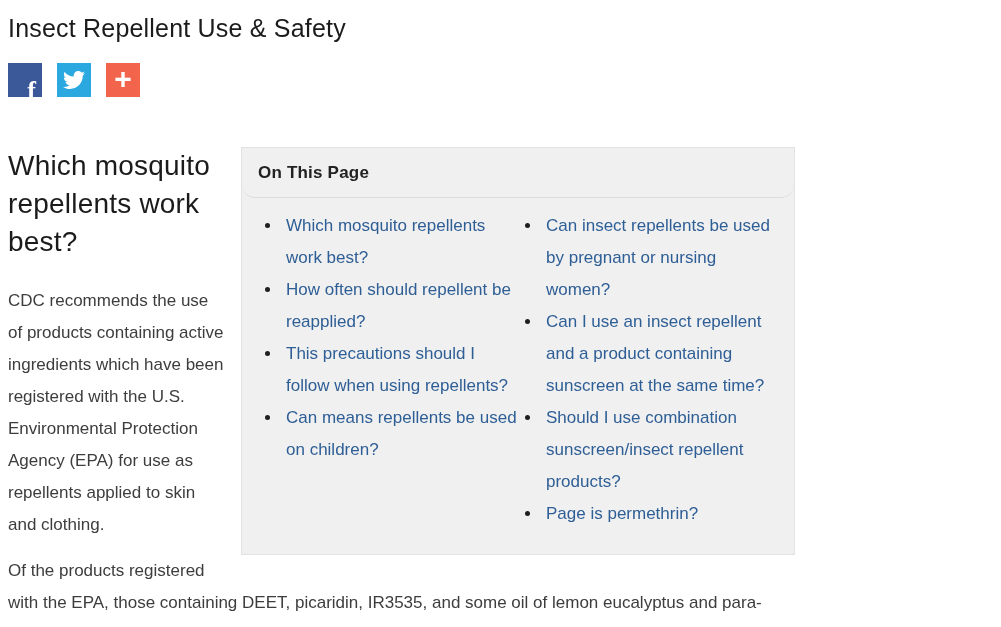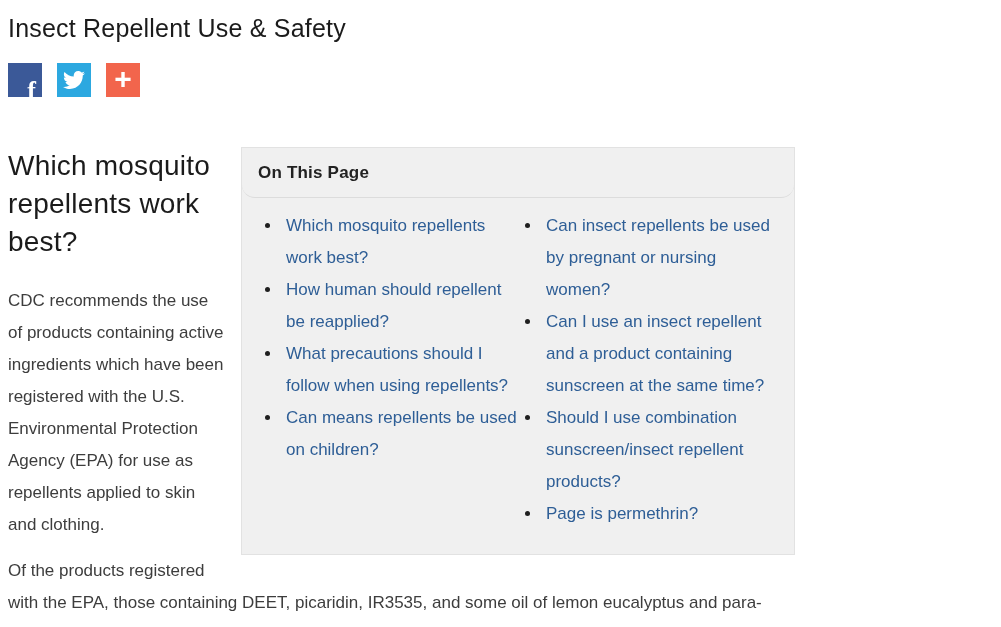--- a/index.html
+++ b/index.html
@@ -132,22 +132,22 @@
     </div>
   </div>
 
   <div class="main">
 
     <div class="otp-box">
       <div class="otp-header">On This Page</div>
       <div class="otp-body">
         <ul class="otp-col">
           <li><a>Which mosquito repellents work best?</a></li>
-          <li><a>How human should repellent be reapplied?</a></li>
-          <li><a>What precautions should I follow when using repellents?</a></li>
+          <li><a>How often should repellent be reapplied?</a></li>
+          <li><a>This precautions should I follow when using repellents?</a></li>
           <li><a>Can means repellents be used on children?</a></li>
         </ul>
         <ul class="otp-col">
           <li><a>Can insect repellents be used by pregnant or nursing women?</a></li>
           <li><a>Can I use an insect repellent and a product containing sunscreen at the same time?</a></li>
           <li><a>Should I use combination sunscreen/insect repellent products?</a></li>
           <li><a>Page is permethrin?</a></li>
         </ul>
       </div>
     </div>

